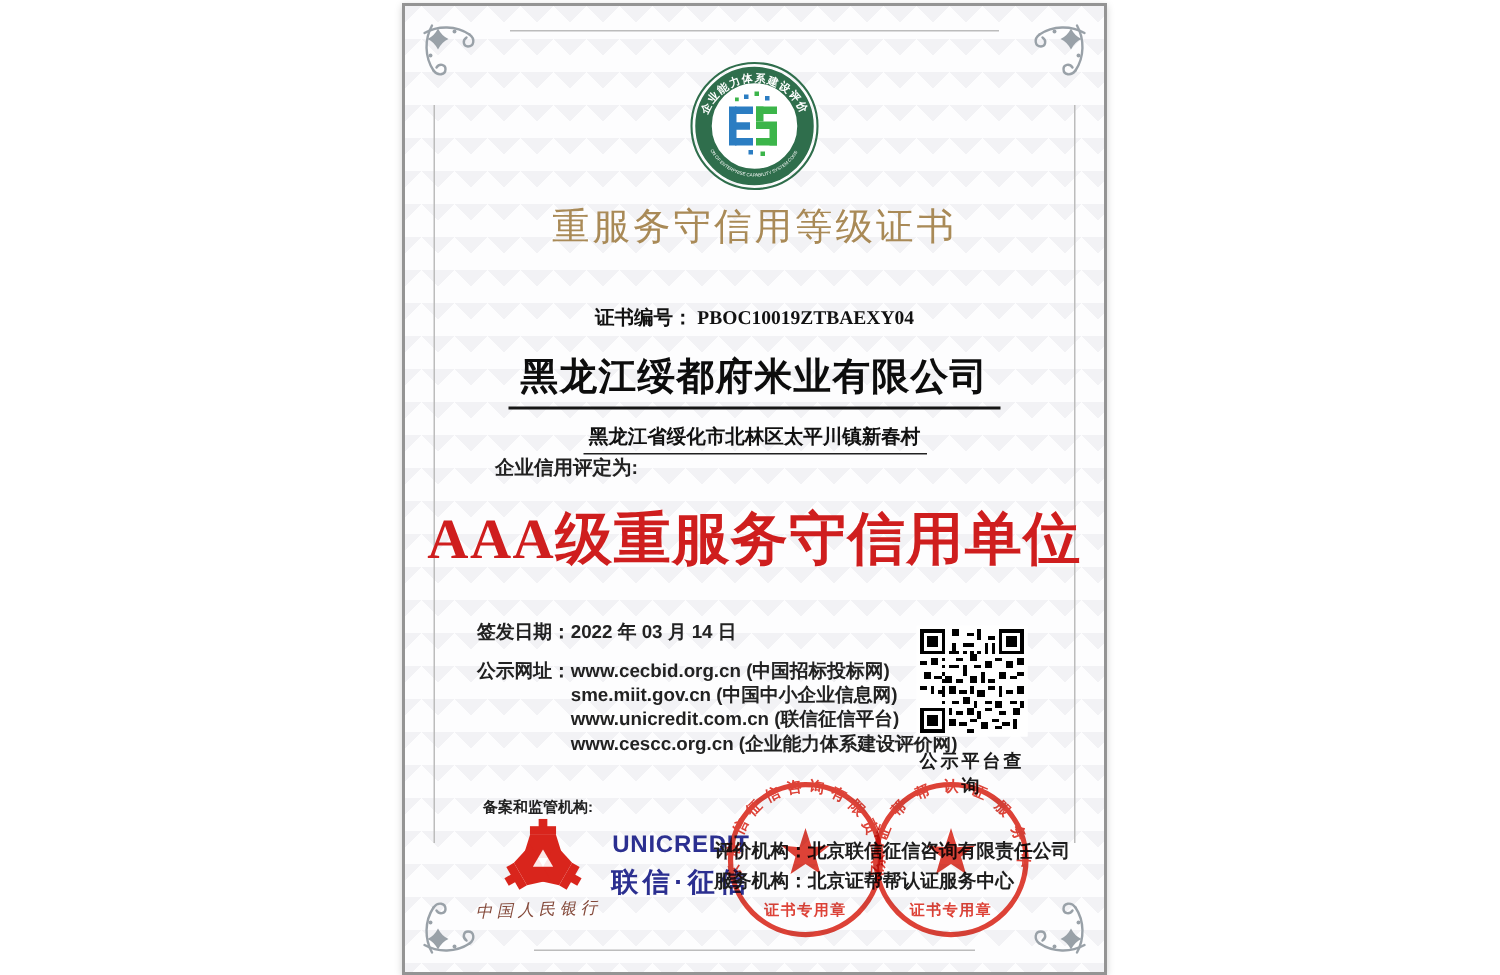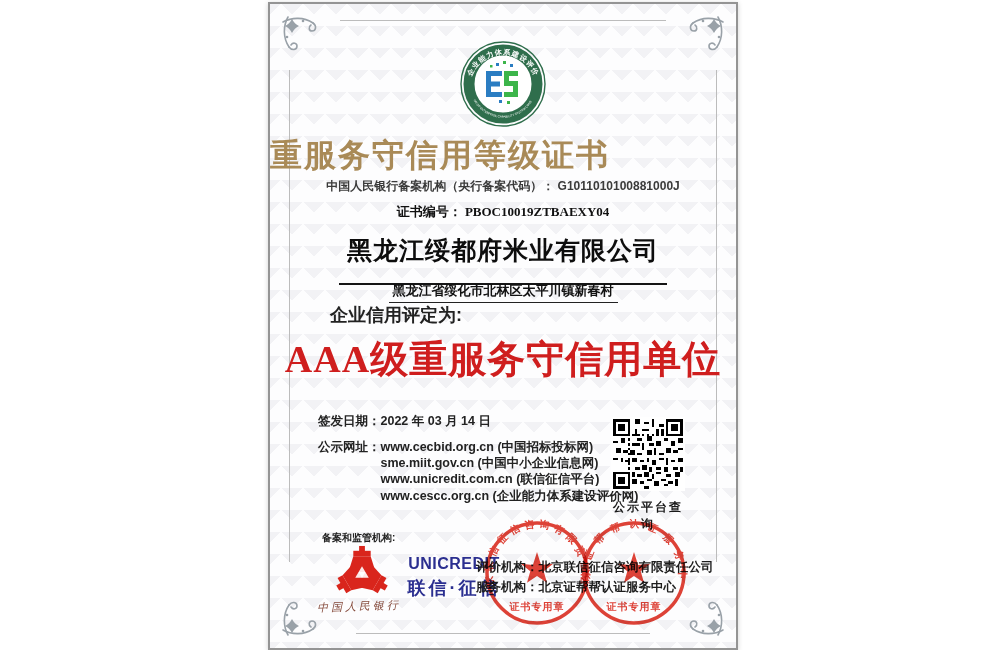--- a/index.html
+++ b/index.html
@@ -12,34 +12,34 @@
           linear-gradient(135deg,#f2f2f5 25%,transparent 25%),
           linear-gradient(225deg,#f2f2f5 25%,transparent 25%);
         background-size:22px 22px;}
   .frame-line{position:absolute;background:#bcbcbc;}
   .orn{position:absolute;width:44px;height:44px;color:#99a1a8;}
   .orn.tl{left:10px;top:10px;}
   .orn.tr{right:10px;top:10px;transform:scaleX(-1);}
   .orn.bl{left:10px;bottom:10px;transform:scaleY(-1);}
   .orn.br{right:10px;bottom:10px;transform:scale(-1,-1);}
   .emblem{position:absolute;left:calc(50% - 44px);top:36px;}
-  .title{position:absolute;top:130px;left:0;right:0;
-         font-size:32px;font-weight:bold;letter-spacing:2px;}
+  .title{position:absolute;top:130px;left:0;right:0;text-align:center;
+         font-size:25px;font-weight:normal;letter-spacing:2px;}
   .registry{position:absolute;top:174px;left:0;right:0;text-align:center;
             font-size:12px;font-weight:600;color:#3a3a3a;}
   .certno{position:absolute;top:199px;left:0;right:0;text-align:center;
           font-family:"Liberation Serif",serif;font-weight:bold;font-size:13px;color:#111;}
   .company-wrap{position:absolute;top:230px;left:0;right:0;text-align:center;}
   .company{display:inline-block;font-family:"Liberation Serif",serif;font-weight:900;
            font-size:25px;color:#0d0d0d;letter-spacing:1px;
-           border-bottom:2px solid #161616;padding:0 8px 16px;}
+           border-bottom:2px solid #161616;padding:0 8px 4px;}
   .address-wrap{position:absolute;top:266px;left:0;right:0;text-align:center;}
   .address{display:inline-block;font-family:"Liberation Serif",serif;font-weight:bold;
            font-size:13px;color:#111;border-bottom:1.5px solid #222;padding:12px 4px 2px;}
-  .rating-intro{position:absolute;left:60px;top:299px;font-size:18px;font-weight:bold;color:#222;}
+  .rating-intro{position:absolute;left:60px;top:299px;font-size:13px;font-weight:bold;color:#222;}
   .rating{position:absolute;top:330px;left:0;right:0;text-align:center;
           font-family:"Liberation Serif",serif;font-weight:900;font-size:38px;letter-spacing:1px;}
   .meta{position:absolute;left:48px;top:409px;font-size:12.5px;font-weight:bold;color:#222;}
   .meta-row{margin-bottom:9px;white-space:nowrap;}
   .urls-row{display:flex;}
   .url-list div{line-height:16.2px;white-space:nowrap;}
   .qr-block{position:absolute;left:338px;top:413px;width:80px;text-align:center;}
   .qr-box{width:74px;height:74px;margin:0 auto;background:#fff;}
   .qr-caption{margin-top:8px;font-size:12px;font-weight:bold;color:#1a1a1a;letter-spacing:2px;}
   .regulator{position:absolute;left:52px;top:527px;font-size:10px;font-weight:bold;color:#222;}
@@ -141,21 +141,20 @@
         <rect x="-7" y="-21" width="3" height="3" fill="#2b7dc2"></rect>
         <rect x="0" y="-23" width="3" height="3" fill="#3cb54a"></rect>
         <rect x="7" y="-20" width="3" height="3" fill="#2b7dc2"></rect>
         <rect x="-13" y="-19" width="2.5" height="2.5" fill="#3cb54a"></rect>
         <rect x="-4" y="16" width="3" height="3" fill="#2b7dc2"></rect>
         <rect x="4" y="17" width="3" height="3" fill="#3cb54a"></rect>
       </g>
     </svg>
 
     <div class="title" style="color:#a98a57">重服务守信用等级证书</div>
-    <div class="registry">中国人民银行备案机构（央行备案代码）： G1011010100881000J</div>
     <div class="certno">
       <span>证书编号：</span>
       <span>PBOC10019ZTBAEXY04</span>
     </div>
 
     <div class="company-wrap">
       <span class="company">黑龙江绥都府米业有限公司</span>
     </div>
     <div class="address-wrap">
       <span class="address">黑龙江省绥化市北林区太平川镇新春村</span>

